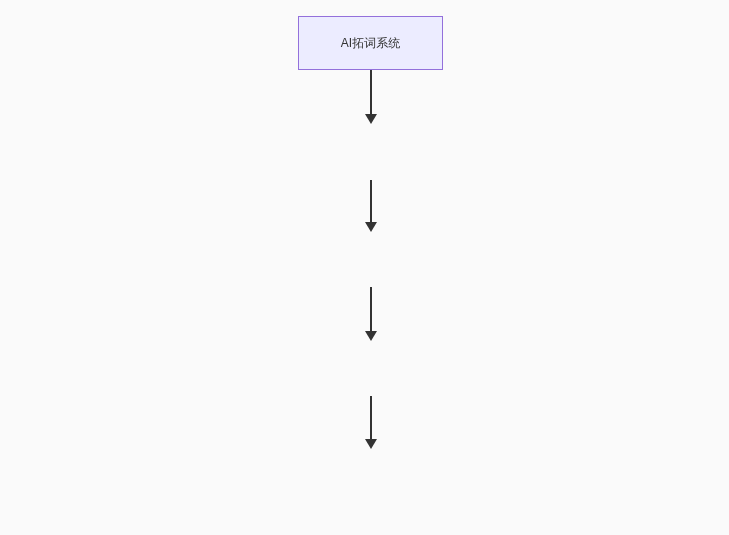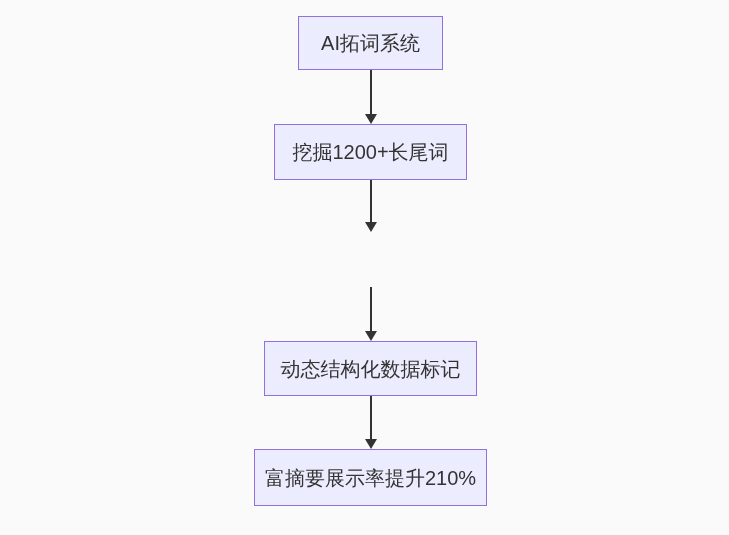--- a/index.html
+++ b/index.html
@@ -13,21 +13,21 @@
     background: var(--background, #fafafa);
     font-family: "Liberation Sans", "DejaVu Sans", sans-serif;
     overflow: hidden;
   }
   .node {
     position: absolute;
     box-sizing: border-box;
     background: var(--node-fill, #ececff);
     border: 1px solid var(--node-border, #9370db);
     color: var(--node-text, #333333);
-    font-size: 20px;
+    font-size: 12px;
     display: flex;
     align-items: center;
     justify-content: center;
     text-align: right;
     line-height: 1.2;
     white-space: nowrap;
   }
   .n1 { left: 298px; top: 16px;  width: 145px; height: 54px; }
   .n2 { left: 274px; top: 124px; width: 193px; height: 56px; }
   .n3 { left: 259px; top: 232px; width: 223px; height: 55px; }
@@ -66,35 +66,32 @@
 
 <div class="canvas">
 
   <div class="node n1">AI拓词系统</div>
 
   <div class="edge e1">
     <div class="edge-line"></div>
     <div class="edge-head"></div>
   </div>
 
-  <div class="node n2">挖掘1200+长尾词</div>
 
   <div class="edge e2">
     <div class="edge-line"></div>
     <div class="edge-head"></div>
   </div>
 
 
   <div class="edge e3">
     <div class="edge-line"></div>
     <div class="edge-head"></div>
   </div>
 
-  <div class="node n4">动态结构化数据标记</div>
 
   <div class="edge e4">
     <div class="edge-line"></div>
     <div class="edge-head"></div>
   </div>
 
-  <div class="node n5">富摘要展示率提升210%</div>
 
 </div>
 
 </body></html>

